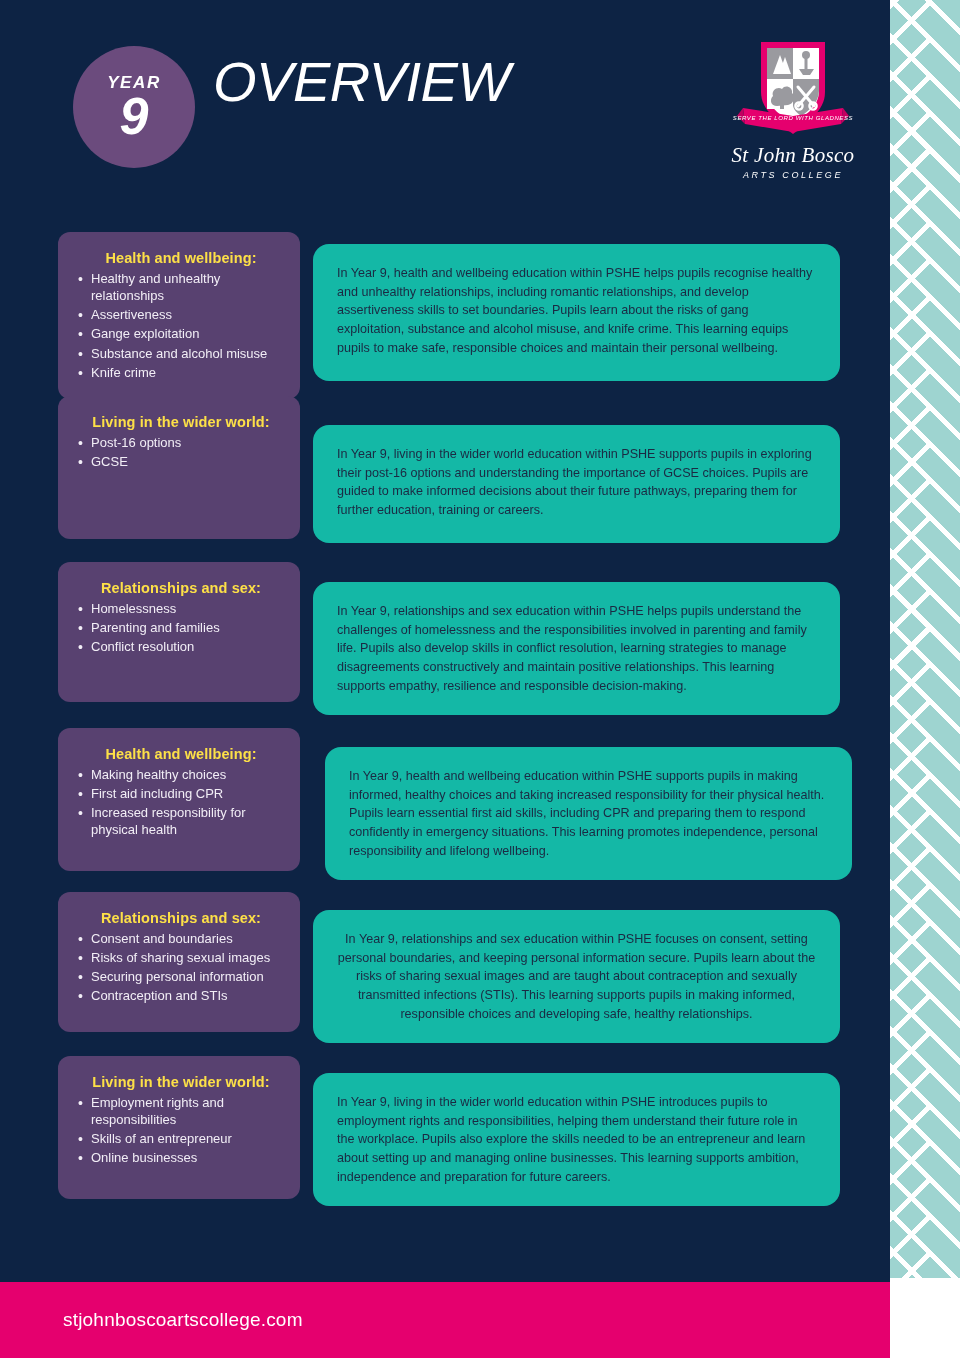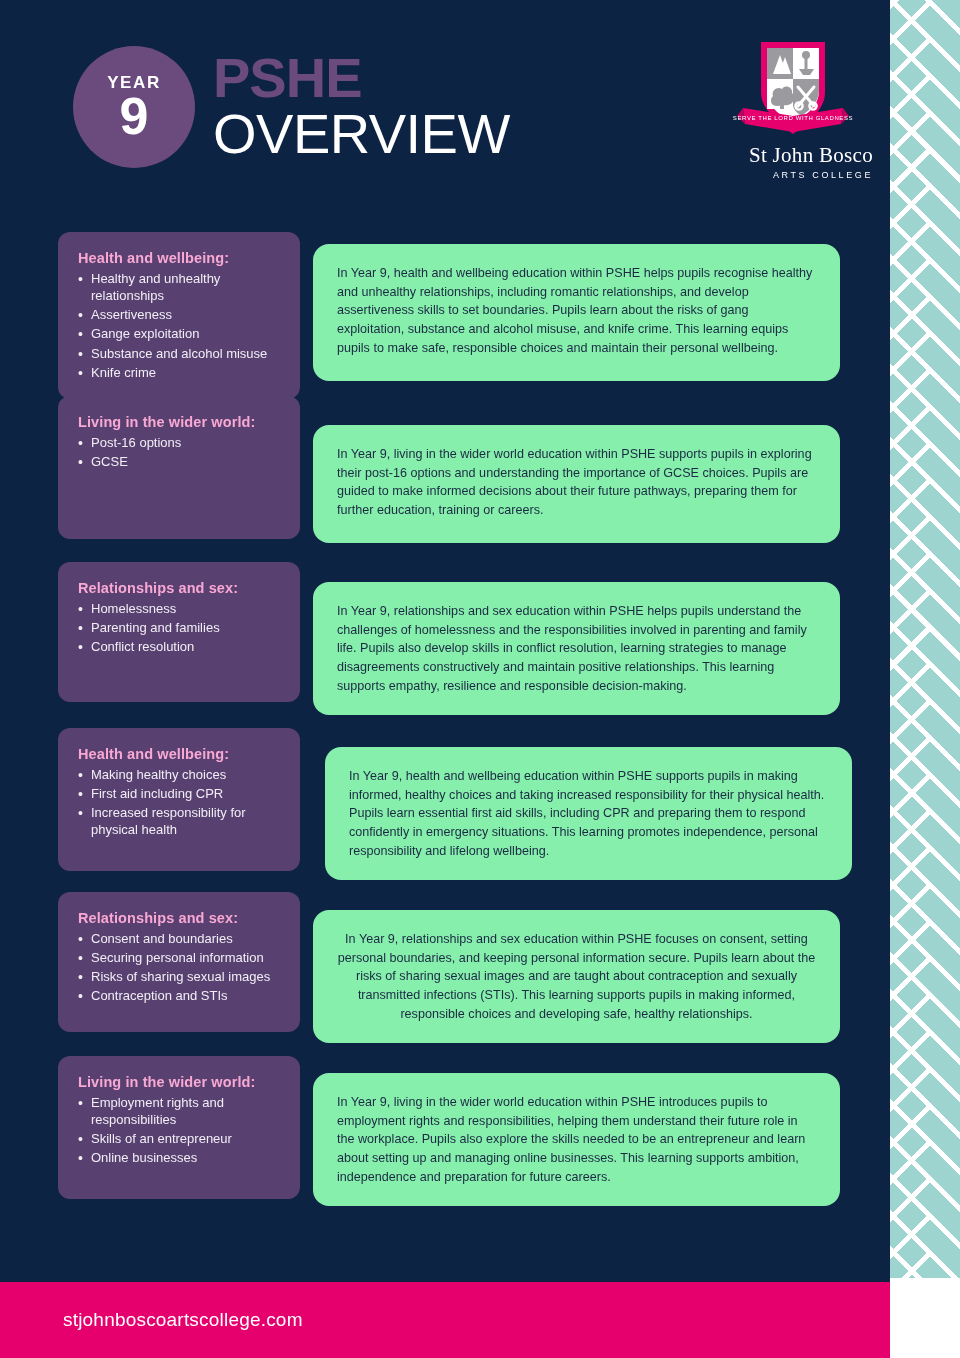--- a/index.html
+++ b/index.html
@@ -50,21 +50,21 @@
   .band-edge{
     position:absolute;left:884px;top:0;width:6px;height:1278px;
     background:#0d2344;
   }
   .white-right{
     position:absolute;left:890px;top:1278px;width:70px;height:80px;background:#ffffff;
   }
 
   
   .header{
-    position:absolute;left:0;top:0;width:890px;height:205px;
+    position:absolute;left:0;top:0;width:890px;height:205px;font-style:italic;
   }
   .year-badge{
     position:absolute;left:73px;top:46px;
     width:122px;height:122px;border-radius:50%;
     background:#6b4b7d;
     display:flex;flex-direction:column;align-items:center;justify-content:center;
     color:#ffffff;
   }
   .year-badge .y-word{
     font-size:17px;font-weight:bold;letter-spacing:1.6px;line-height:1;
@@ -81,21 +81,21 @@
     letter-spacing:-1px;
   }
   .title-overview{
     font-size:56px;font-weight:normal;color:#ffffff;line-height:1;
     letter-spacing:-0.5px;margin-top:2px;
   }
 
   
   .logo{
     position:absolute;left:713px;top:36px;width:160px;height:150px;
-    text-align:right;
+    text-align:center;
   }
   .logo .shield-wrap{position:relative;width:160px;height:105px;}
   .logo .logo-name{
     color:#ffffff;font-size:21px;line-height:1;margin-top:4px;
     font-family:"Liberation Serif", serif;
     letter-spacing:0.3px;
   }
   .logo .logo-sub{
     color:#ffffff;font-size:9px;letter-spacing:2.6px;margin-top:4px;
   }
@@ -103,36 +103,37 @@
   
   .row{position:absolute;left:0;width:890px;}
   .topic-card{
     position:absolute;left:58px;top:0;width:242px;
     background:#584170;border-radius:12px;
     padding:18px 16px 18px 20px;
     box-sizing:border-box;
     color:#ffffff;
   }
   .topic-card .t-head{
-    font-size:14.5px;font-weight:bold;color:#f9a8d4;margin-bottom:4px;
+    font-size:14.5px;font-weight:bold;color:#fde047;margin-bottom:4px;
     letter-spacing:0.1px;
+    text-align:center;
   }
   .topic-card ul{
     margin:0;padding:0;list-style:none;
   }
   .topic-card li{
     font-size:13px;line-height:1.32;color:#f2eef6;
     padding-left:13px;position:relative;margin-top:2px;
   }
   .topic-card li::before{
     content:"\2022";position:absolute;left:0;top:0;color:#f2eef6;font-size:14px;
   }
   .desc-card{
     position:absolute;left:313px;top:0;width:527px;
-    background:#86efac;border-radius:16px;
+    background:#14b8a6;border-radius:16px;
     padding:20px 24px;
     box-sizing:border-box;
   }
   .desc-card p{
     margin:0;font-size:12.6px;line-height:1.48;color:#1b2a43;
     font-weight:500;
   }
 
   
   .footer{
@@ -155,21 +156,20 @@
   </div>
   <div class="band-edge"></div>
   <div class="white-right"></div>
 
   <div class="header">
     <div class="year-badge">
       <div class="y-word">YEAR</div>
       <div class="y-num">9</div>
     </div>
     <div class="title-block">
-      <div class="title-pshe">PSHE</div>
       <div class="title-overview">OVERVIEW</div>
     </div>
 
     <div class="logo">
       <div class="shield-wrap">
         <svg width="160" height="105" viewBox="0 0 160 105" xmlns="http://www.w3.org/2000/svg">
           <path d="M48 6 H112 V56 C112 76 92 88 80 93 C68 88 48 76 48 56 Z" fill="#e5006e"></path>
           <path d="M54 12 H106 V55 C106 72 89 82 80 86.5 C71 82 54 72 54 55 Z" fill="#ffffff"></path>
           <rect x="54" y="12" width="26" height="31" fill="#9a9a9f"></rect>
           <rect x="80" y="12" width="26" height="31" fill="#ffffff"></rect>
@@ -252,22 +252,22 @@
         </div>
         <div class="desc-card" style="top: 19px; min-height: 113px; margin-left: 12px;">
           <p>In Year 9, health and wellbeing education within PSHE supports pupils in making informed, healthy choices and taking increased responsibility for their physical health. Pupils learn essential first aid skills, including CPR and preparing them to respond confidently in emergency situations. This learning promotes independence, personal responsibility and lifelong wellbeing.</p>
         </div>
       </div>
       <div class="row" style="top: 892px;">
         <div class="topic-card" style="min-height: 140px;">
           <div class="t-head">Relationships and sex:</div>
           <ul>
             <li>Consent and boundaries</li>
+            <li>Risks of sharing sexual images</li>
             <li>Securing personal information</li>
-            <li>Risks of sharing sexual images</li>
             <li>Contraception and STIs</li>
           </ul>
         </div>
         <div class="desc-card" style="top: 18px; min-height: 112px; text-align: center;">
           <p>In Year 9, relationships and sex education within PSHE focuses on consent, setting personal boundaries, and keeping personal information secure. Pupils learn about the risks of sharing sexual images and are taught about contraception and sexually transmitted infections (STIs). This learning supports pupils in making informed, responsible choices and developing safe, healthy relationships.</p>
         </div>
       </div>
       <div class="row" style="top: 1056px;">
         <div class="topic-card" style="min-height: 143px;">
           <div class="t-head">Living in the wider world:</div>

